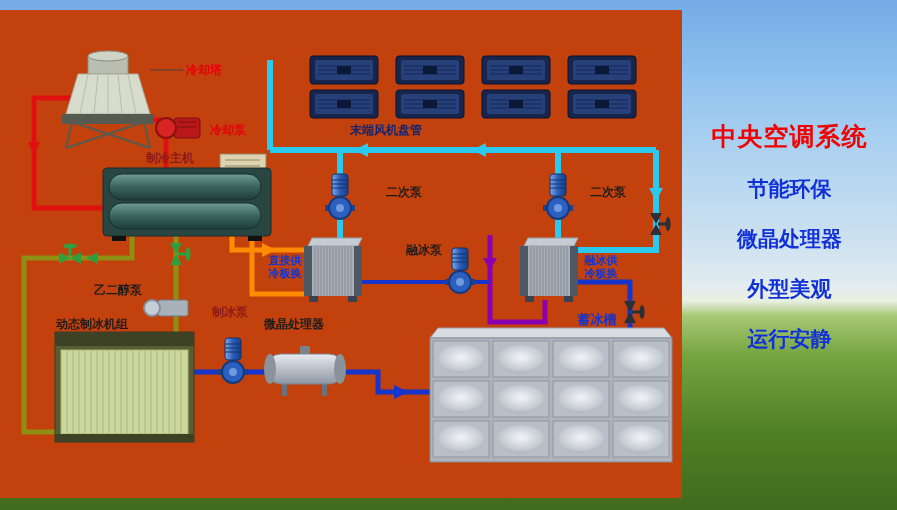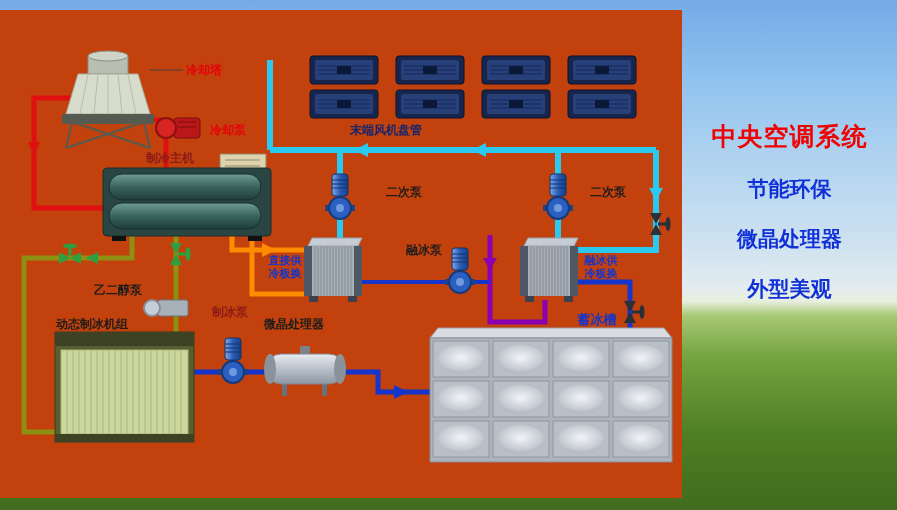--- a/index.html
+++ b/index.html
@@ -243,14 +243,15 @@
         <text class="lbl" x="597" y="314" font-size="13" text-anchor="middle" fill="#1535cc">蓄冰槽</text>
       </g>
     </svg>
   </div>
 
   <div class="side">
     <div class="side-title">中央空调系统</div>
     <div class="feature">节能环保</div>
     <div class="feature">微晶处理器</div>
     <div class="feature">外型美观</div>
+    <div class="feature">运行安静</div>
   </div>
 </div>
 
 </body></html>

